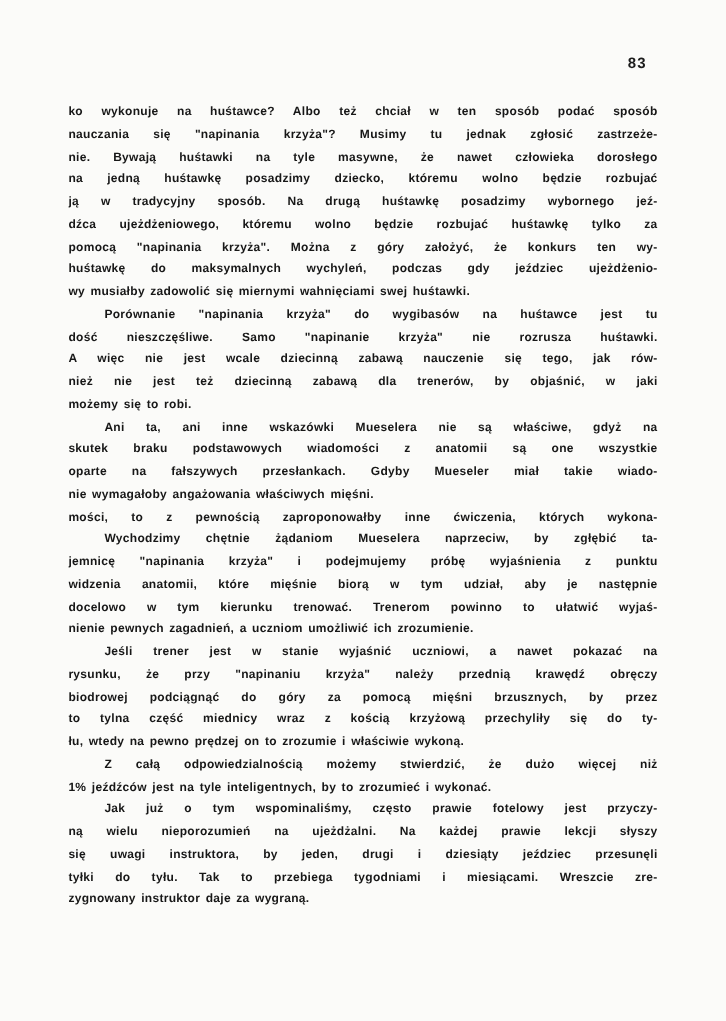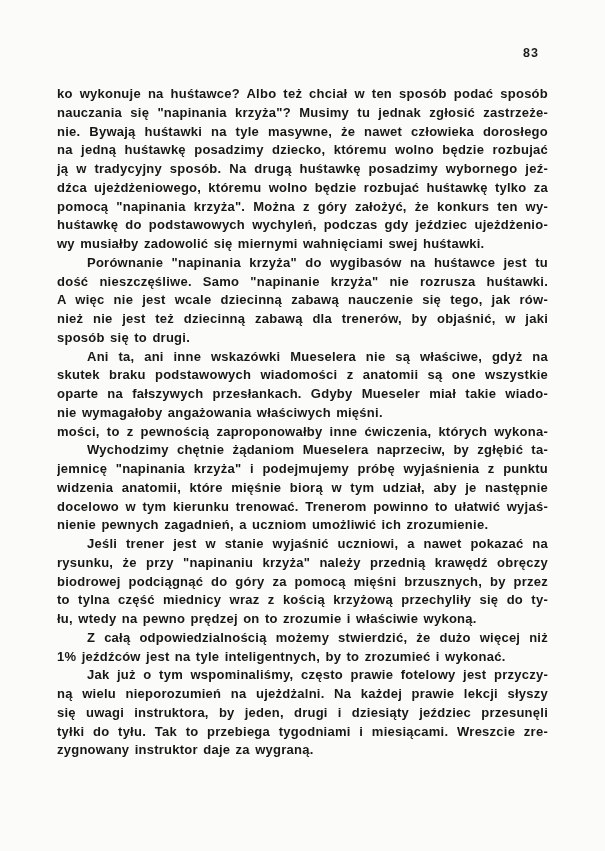--- a/index.html
+++ b/index.html
@@ -27,21 +27,21 @@
     letter-spacing: 1px;
   }
   .text-block {
     position: absolute;
     left: 57px;
     top: 85px;
     width: 491px;
     color: #171717;
   }
   .line {
-    font-size: 13px;
+    font-size: 10px;
     font-weight: bold;
     line-height: 18.75px;
     height: 18.75px;
     letter-spacing: 0.25px;
     word-spacing: 1.5px;
     text-align: justify;
     text-align-last: justify;
     white-space: nowrap;
     overflow: hidden;
   }
@@ -63,30 +63,30 @@
   <div class="text-block">
 
     <div class="paragraph">
       <div class="line">ko wykonuje na huśtawce? Albo też chciał w ten sposób podać sposób</div>
       <div class="line">nauczania się "napinania krzyża"? Musimy tu jednak zgłosić zastrzeże-</div>
       <div class="line">nie. Bywają huśtawki na tyle masywne, że nawet człowieka dorosłego</div>
       <div class="line">na jedną huśtawkę posadzimy dziecko, któremu wolno będzie rozbujać</div>
       <div class="line">ją w tradycyjny sposób. Na drugą huśtawkę posadzimy wybornego jeź-</div>
       <div class="line">dźca ujeżdżeniowego, któremu wolno będzie rozbujać huśtawkę tylko za</div>
       <div class="line">pomocą "napinania krzyża". Można z góry założyć, że konkurs ten wy-</div>
-      <div class="line">huśtawkę do podstawowych wychyleń, podczas gdy jeździec ujeżdżenio-</div>
+      <div class="line">huśtawkę do maksymalnych wychyleń, podczas gdy jeździec ujeżdżenio-</div>
       <div class="line last">wy musiałby zadowolić się miernymi wahnięciami swej huśtawki.</div>
     </div>
 
     <div class="paragraph">
       <div class="line indent">Porównanie "napinania krzyża" do wygibasów na huśtawce jest tu</div>
       <div class="line">dość nieszczęśliwe. Samo "napinanie krzyża" nie rozrusza huśtawki.</div>
       <div class="line">A więc nie jest wcale dziecinną zabawą nauczenie się tego, jak rów-</div>
       <div class="line">nież nie jest też dziecinną zabawą dla trenerów, by objaśnić, w jaki</div>
-      <div class="line last">sposób się to drugi.</div>
+      <div class="line last">możemy się to robi.</div>
     </div>
 
     <div class="paragraph">
       <div class="line indent">Ani ta, ani inne wskazówki Mueselera nie są właściwe, gdyż na</div>
       <div class="line">skutek braku podstawowych wiadomości z anatomii są one wszystkie</div>
       <div class="line">oparte na fałszywych przesłankach. Gdyby Mueseler miał takie wiado-</div>
       <div class="line last">nie wymagałoby angażowania właściwych mięśni.</div>
       <div class="line">mości, to z pewnością zaproponowałby inne ćwiczenia, których wykona-</div>
     </div>
 

